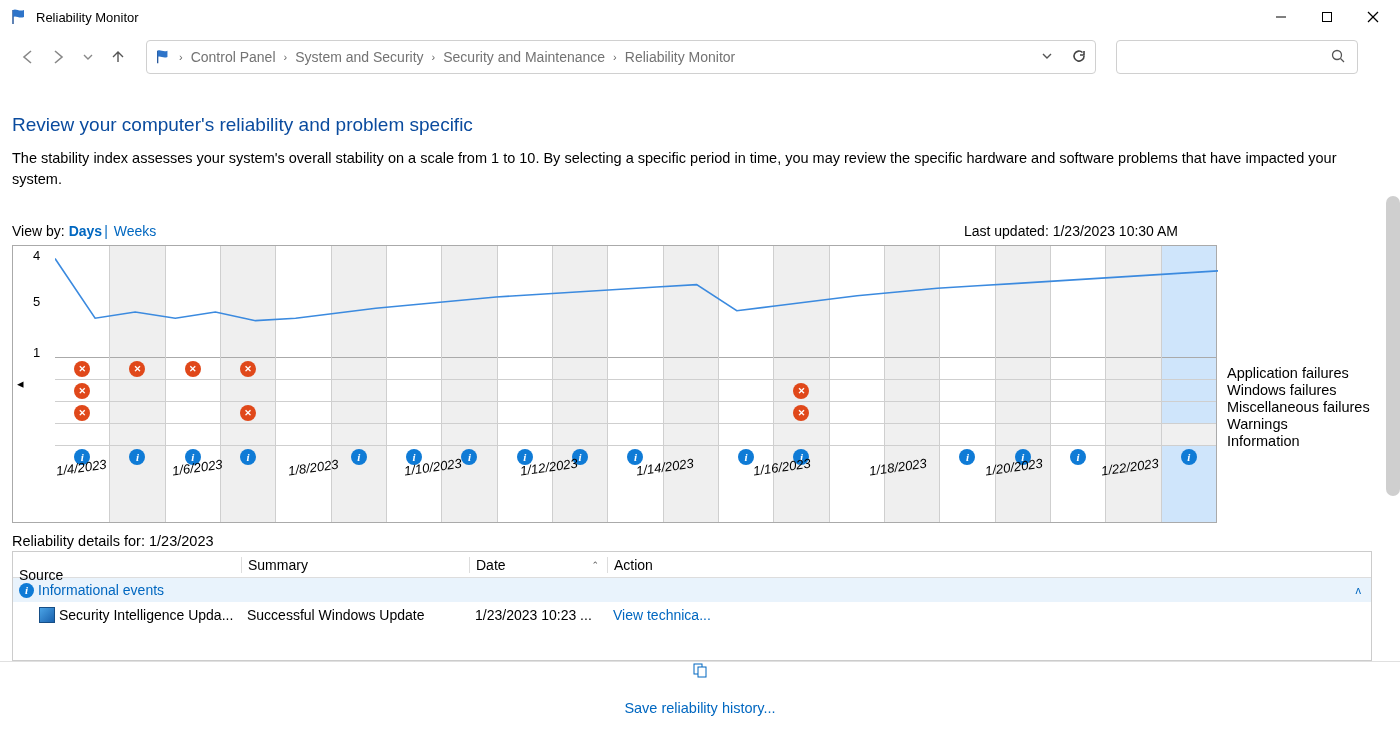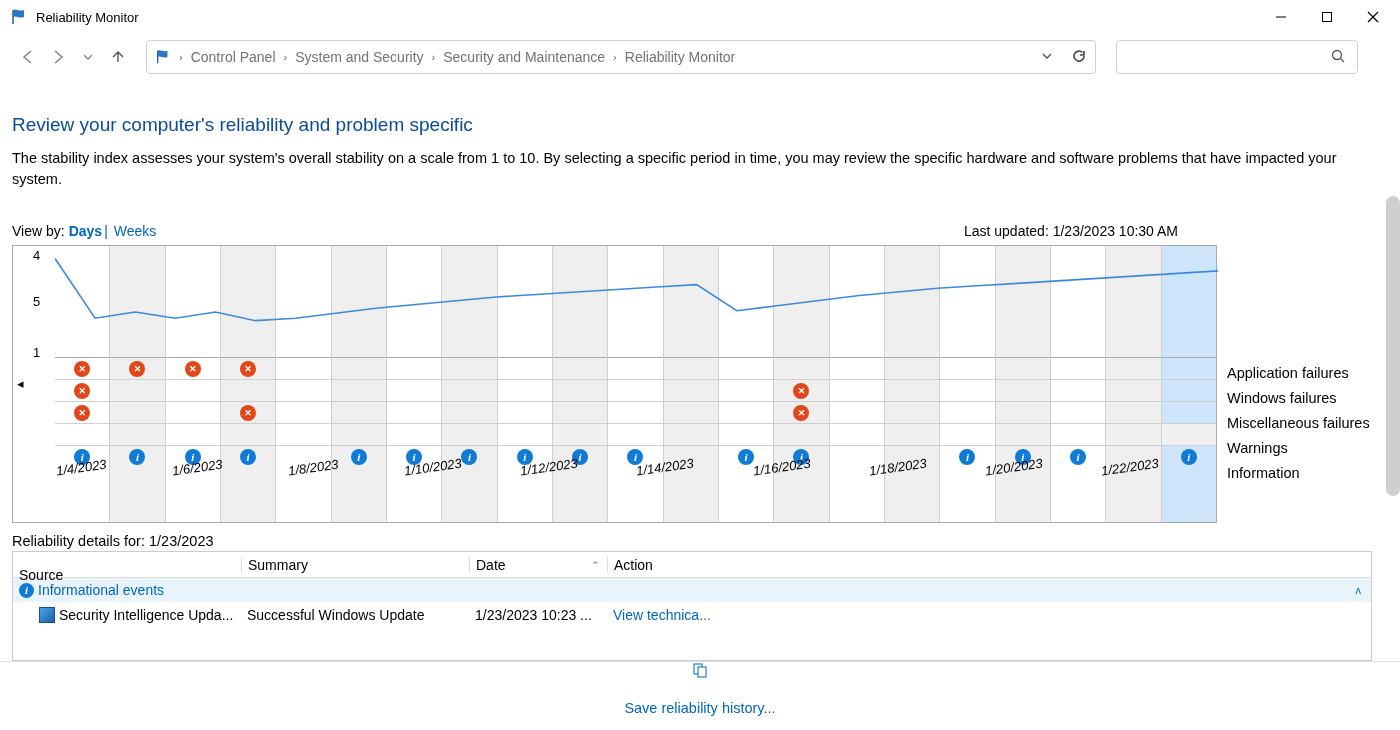--- a/index.html
+++ b/index.html
@@ -42,21 +42,21 @@
   .circle-x { width:16px; height:16px; border-radius:50%; background:#e0481a; display:flex; align-items:center; justify-content:center;}
   .circle-x::after { content:"✕"; color:#fff; font-size:9px; font-weight:700;}
   .circle-i { width:16px; height:16px; border-radius:50%; background:#0f7bd6; display:flex; align-items:center; justify-content:center;}
   .circle-i::after { content:"i"; color:#fff; font-size:11px; font-weight:700; font-style:italic; font-family:Georgia,serif;}
   .xlabels { position:absolute; left:42px; right:0; bottom:4px; display:flex; }
   .xlab { flex:2; text-align:left; font-size:13px; font-style:italic; transform:rotate(-8deg); transform-origin:left center; white-space:nowrap; padding-left:4px;}
   .line-svg { position:absolute; left:42px; top:0; right:0; height:112px; pointer-events:none;}
   .arrow-side { position:absolute; top:130px; font-size:13px; color:#000; }
   .arrow-l { left:4px; }
   .arrow-r { right:4px; }
-  .row-labels { margin-left:10px; display:flex; flex-direction:column; gap:9px; padding-top:120px; font-size:14.5px; }
+  .row-labels { margin-left:10px; display:flex; flex-direction:column; gap:1px; padding-top:120px; font-size:14.5px; }
   .details-label { margin-top:10px; font-size:14.5px;}
   .details-table { border:1px solid #ccc; margin-top:2px; width:1360px; }
   .d-head { display:flex; border-bottom:1px solid #ddd; height:26px; align-items:center; }
   .d-col { padding-left:6px; font-size:14px;}
   .d-col.src { width:228px;margin-top:20px;}
   .d-col.sum { width:228px; border-left:1px solid #ddd;}
   .d-col.dat { width:138px; border-left:1px solid #ddd; position:relative;}
   .d-col.act { border-left:1px solid #ddd; flex:1;}
   .sort-caret { position:absolute; right:8px; top:3px; font-size:9px; color:#555;}
   .group-row { background:#e9f3fc; height:24px; display:flex; align-items:center; padding-left:6px; gap:4px;}

